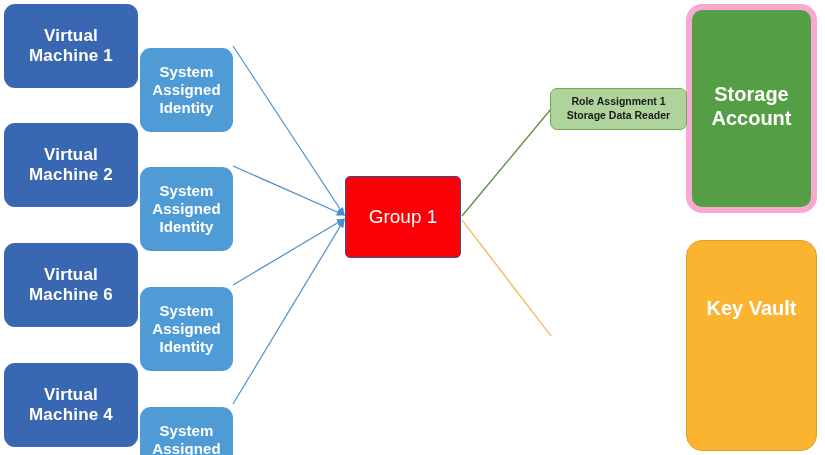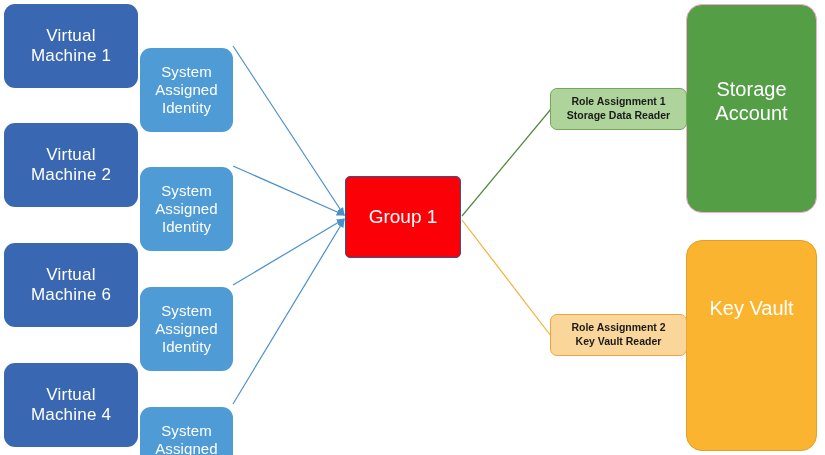--- a/index.html
+++ b/index.html
@@ -18,21 +18,21 @@
     overflow: hidden;
   }
   .node {
     position: absolute;
     box-sizing: border-box;
     display: flex;
     align-items: center;
     justify-content: center;
     text-align: center;
     color: #ffffff;
-    font-weight: normal;
+    font-weight: bold;
     line-height: 1.18;
     z-index: 3;
   }
   .vm-box {
     width: 134px;
     height: 84px;
     border-radius: 11px;
     background: #3A67B1;
     font-size: 17px;
     letter-spacing: 0.2px;
@@ -60,21 +60,21 @@
   .resource-box {
     width: 131px;
     font-size: 20px;
     border-radius: 16px;
   }
   .storage-box {
     left: 686px;
     top: 4px;
     height: 209px;
     background: #549E46;
-    border: 1px solid #f9a8d4;
+    border: 6px solid #f9a8d4;
     align-items: flex-start;
     padding-top: 73px;
   }
   .keyvault-box {
     left: 686px;
     top: 240px;
     height: 211px;
     background: #FBB430;
     border: 1px solid #E2A02A;
     align-items: flex-start;
@@ -183,23 +183,20 @@
     <span><span>System</span><br><span>Assigned</span><br><span>Identity</span></span>
   </div>
 
   <div class="node group-box">
     <span>Group 1</span>
   </div>
 
   <div class="badge badge-green">
     <span><span>Role Assignment 1</span><br><span>Storage Data Reader</span></span>
   </div>
-  <div class="badge badge-orange">
-    <span><span>Role Assignment 2</span><br><span>Key Vault Reader</span></span>
-  </div>
 
   <div class="node resource-box storage-box">
     <span><span>Storage</span><br><span>Account</span></span>
   </div>
   <div class="node resource-box keyvault-box">
     <span>Key Vault</span>
   </div>
 
 </div>
 

